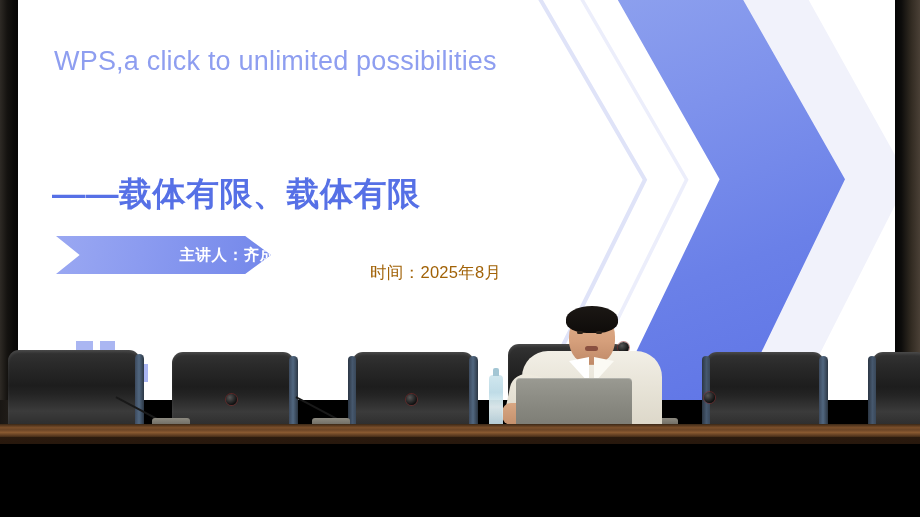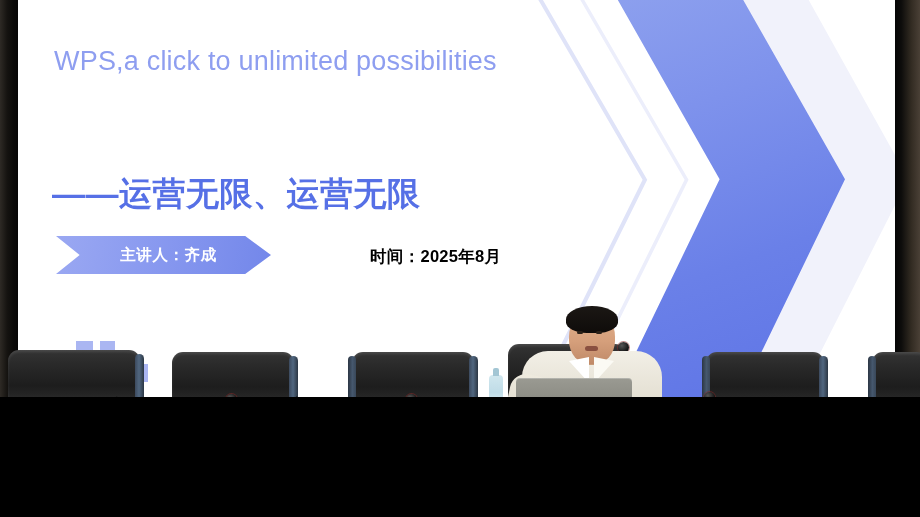--- a/index.html
+++ b/index.html
@@ -1,19 +1,19 @@
 <!DOCTYPE html>
 <html><head>
 <meta charset="utf-8">
 <title>Conference Room Presentation</title>
 <style>
   html,body{margin:0;padding:0;background:#000;}
   *{box-sizing:border-box;}
   #stage{
-    position:relative;width:920px;height:397px;overflow:hidden;
+    position:relative;width:920px;height:444px;overflow:hidden;
     font-family:"Liberation Sans","DejaVu Sans",sans-serif;
     background:#0a0a0c;
   }
 
   
   .room-wall{position:absolute;inset:0;background:
      linear-gradient(90deg,#1a1714 0%,#26211c 2%,#120f0d 3.2%,#0c0a09 4.2%,#000 5%,#000 95%,#0b0a09 96%,#1d1915 98%,#2a241e 100%);}
 
   
   .screen{
@@ -65,29 +65,29 @@
     position:absolute;left:34px;top:176px;
     font-size:33px;line-height:36px;font-weight:bold;color:#5670e6;
     letter-spacing:.5px;white-space:nowrap;
   }
 
   
   .speaker-banner{
     position:absolute;left:38px;top:236px;width:215px;height:38px;
     background:linear-gradient(100deg,#9aa8f2 0%,#8b9bf0 40%,#7387ea 100%);
     clip-path:polygon(0% 0%,88% 0%,100% 50%,88% 100%,0% 100%,11% 50%);
-    display:flex;align-items:center;justify-content:center;
+    display:flex;align-items:center;justify-content:flex-end;
   }
   .speaker-banner span{
     color:#ffffff;font-size:15.5px;font-weight:bold;letter-spacing:.6px;
     transform:translateX(5px);
   }
   .time-text{
-    position:absolute;left:352px;top:246px;
-    font-size:16.5px;color:#000000;white-space:nowrap;letter-spacing:.3px;font-weight:bold;
+    position:absolute;left:352px;top:262px;
+    font-size:16.5px;color:#a16207;white-space:nowrap;letter-spacing:.3px;
   }
 
   
   .sq{position:absolute;background:#aab6f2;}
 
   
   .chair{position:absolute;}
   .chair .back{
     position:absolute;left:0;top:0;width:100%;height:100%;
     border-radius:11px 11px 5px 5px;
@@ -224,21 +224,21 @@
 
   <div class="screen">
 
     <div class="chev chev-outline"></div>
     <div class="chev chev-outline2"></div>
     <div class="chev chev-pale"></div>
     <div class="chev chev-blue"></div>
 
     <div class="slide-content">
       <div class="eyebrow">WPS,a click to unlimited possibilities</div>
-      <div class="title-sub">——运营无限、运营无限</div>
+      <div class="title-sub">——载体有限、载体有限</div>
 
       <div class="speaker-banner">
         <span>主讲人：齐成</span>
       </div>
 
       <div class="time-text">时间：2025年8月</div>
 
       <div class="sq" style="left:58px;top:341px;width:17px;height:11px;"></div>
       <div class="sq" style="left:82px;top:341px;width:15px;height:11px;"></div>
       <div class="sq" style="left:111px;top:364px;width:19px;height:18px;"></div>

